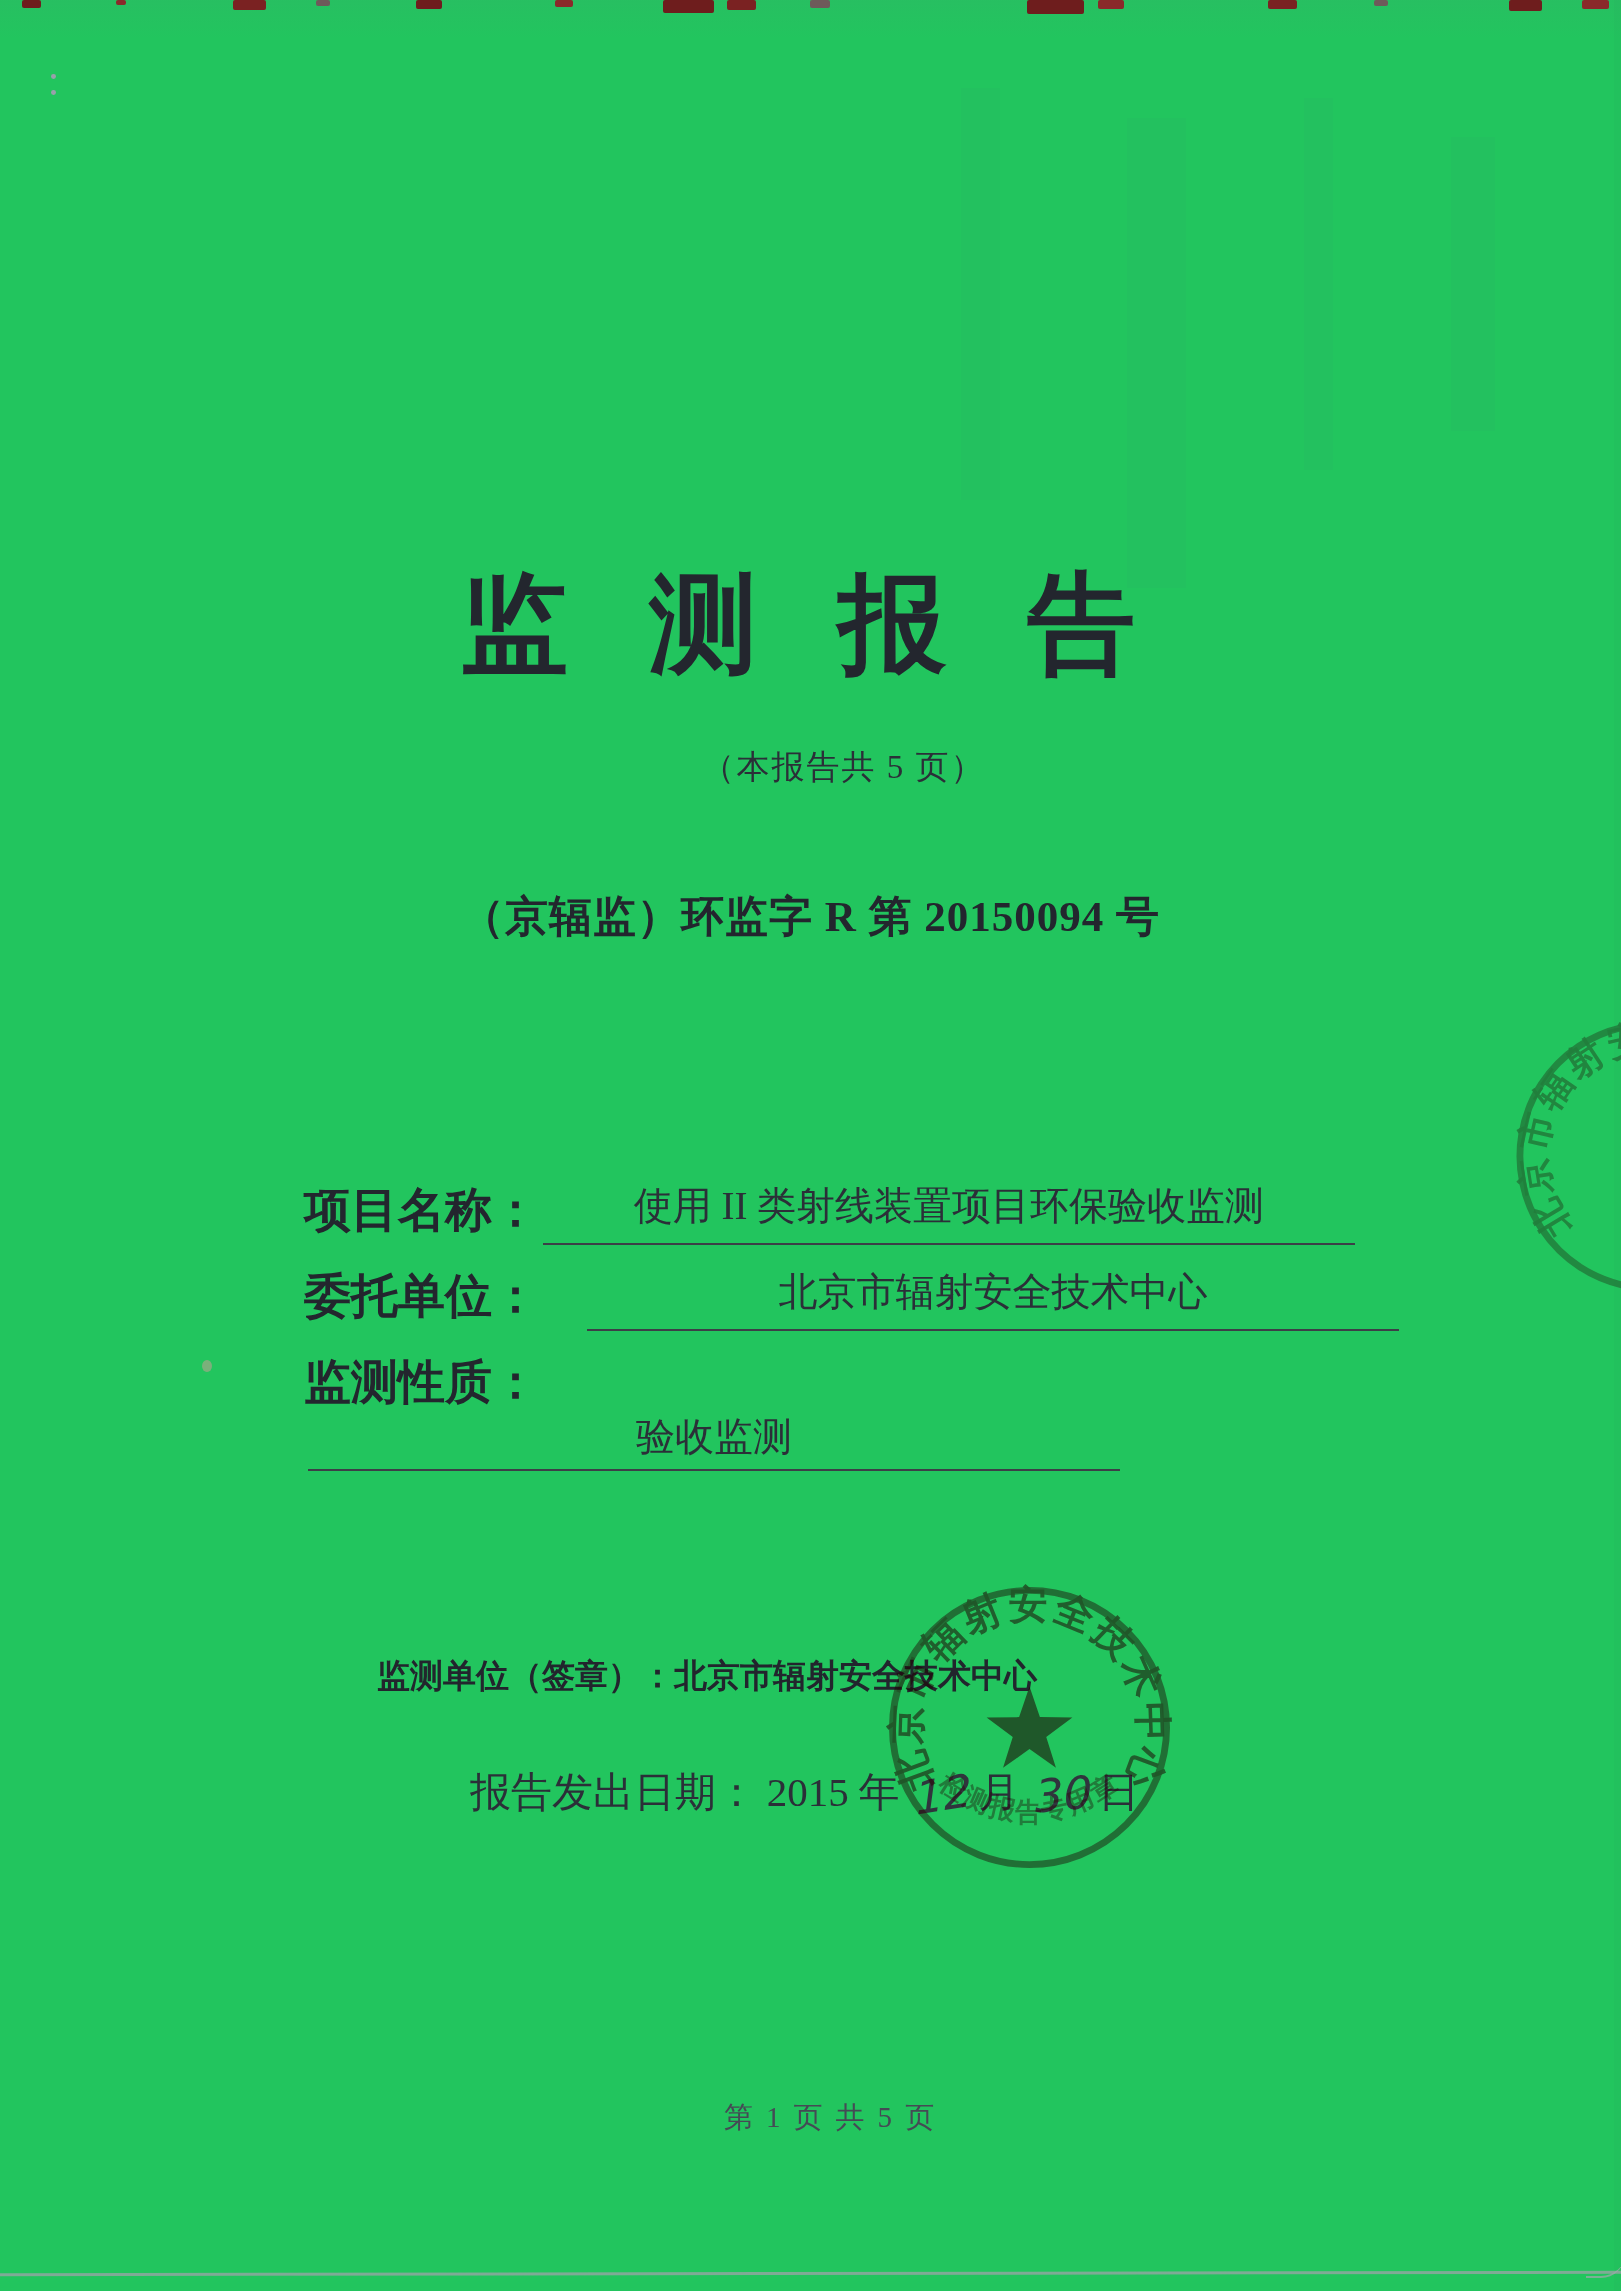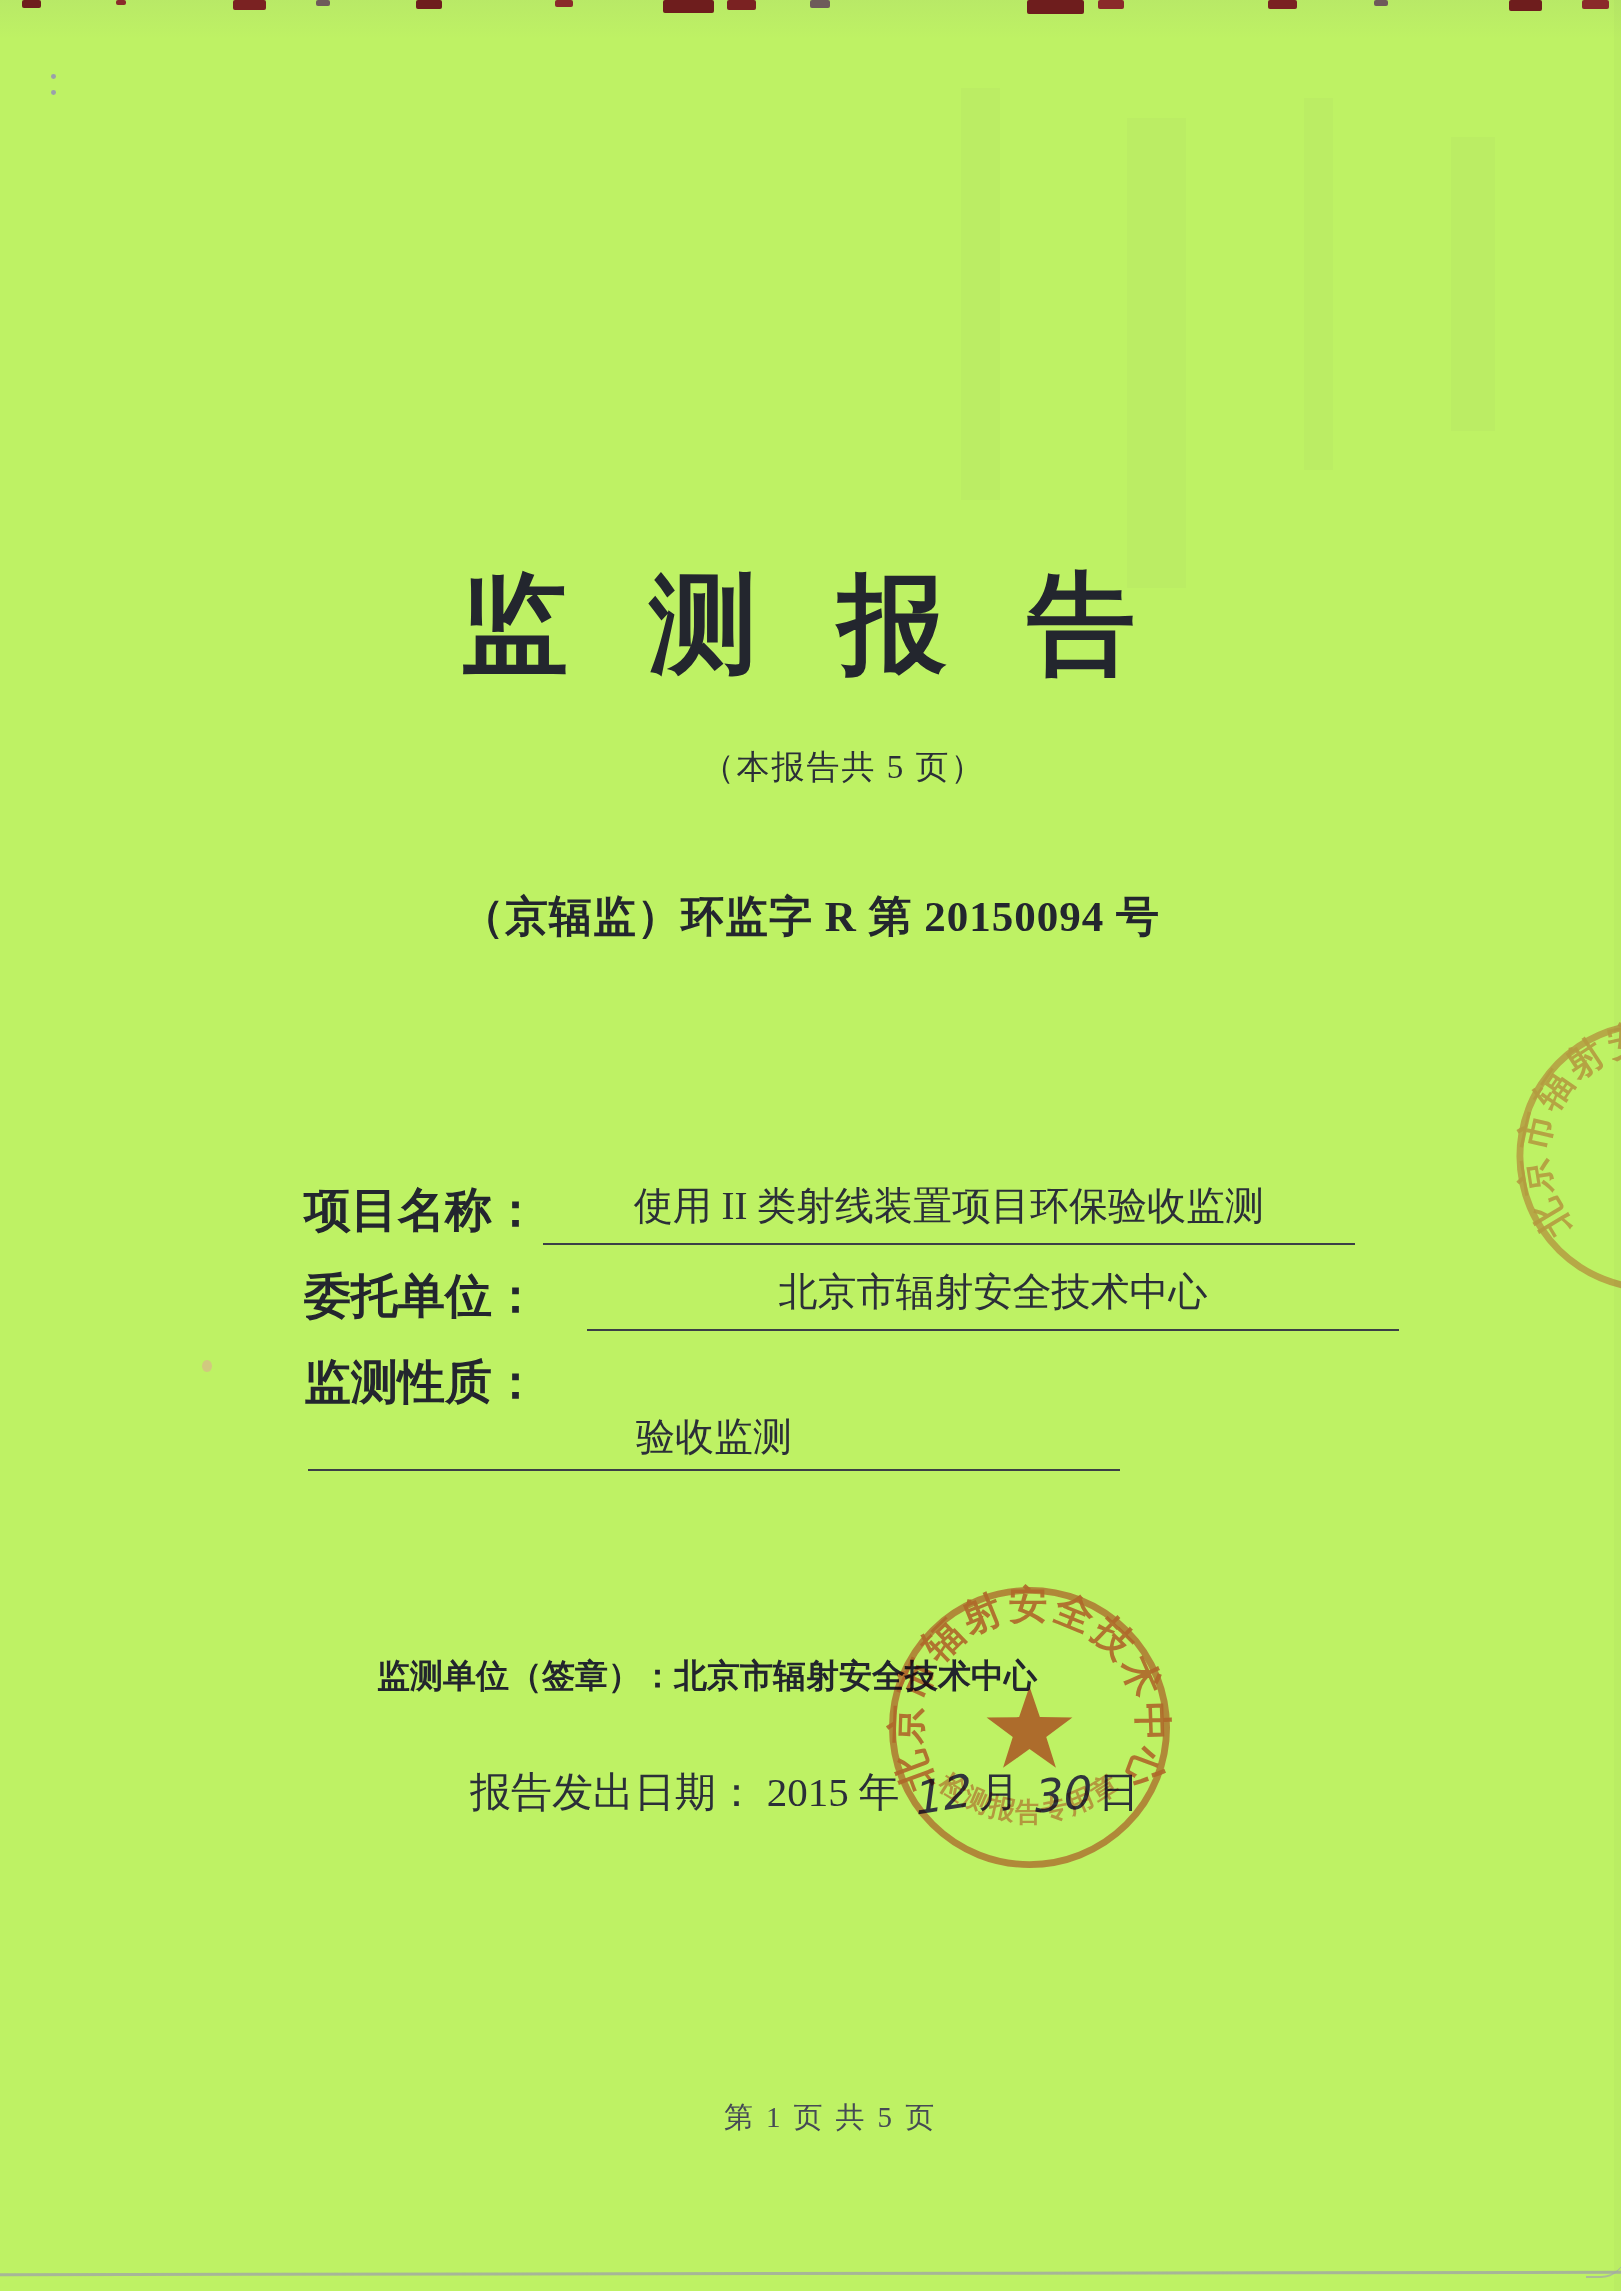--- a/index.html
+++ b/index.html
@@ -1,17 +1,17 @@
 <!DOCTYPE html>
 <html><head>
 <meta charset="utf-8">
 <style>
   html,body{margin:0;padding:0;}
   body{width:1621px;height:2292px;overflow:hidden;background:#ffffff;}
-  .page{position:relative;width:1621px;height:2292px;background:#bef264;overflow:hidden;
+  .page{position:relative;width:1621px;height:2292px;background:#22c55e;overflow:hidden;
         font-family:"Liberation Serif","DejaVu Serif",serif;color:#272b34;}
 
   .doc-title{position:absolute;top:567px;left:0;width:100%;text-align:center;
              font-family:"Liberation Sans","DejaVu Sans",sans-serif;
              font-weight:700;font-size:108px;line-height:1.05;letter-spacing:25.5px;color:#23262e;}
   .pages-note{position:absolute;top:745px;left:0;width:100%;text-align:center;
               font-size:33px;letter-spacing:2px;color:#2b2f38;padding-left:33px;}
   .doc-number{position:absolute;top:888px;left:0;width:100%;text-align:center;
               font-weight:700;font-size:43px;letter-spacing:1px;color:#23262e;}
 

